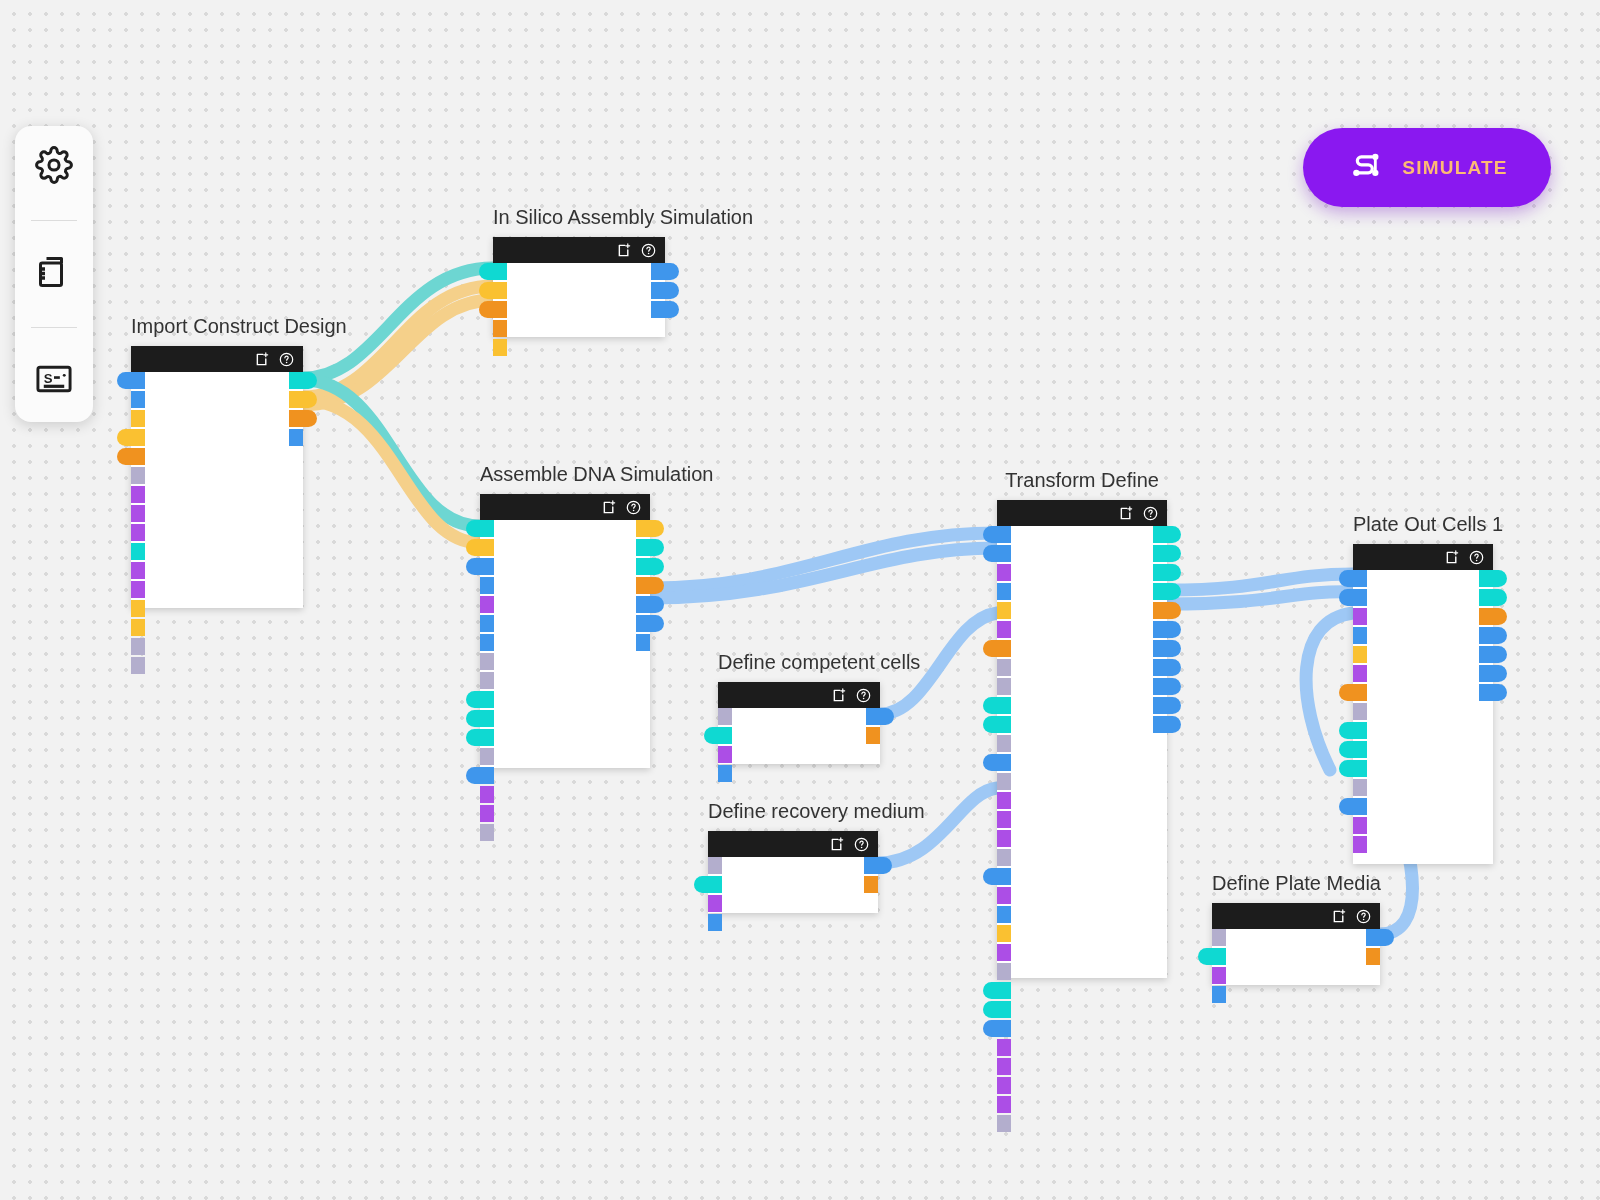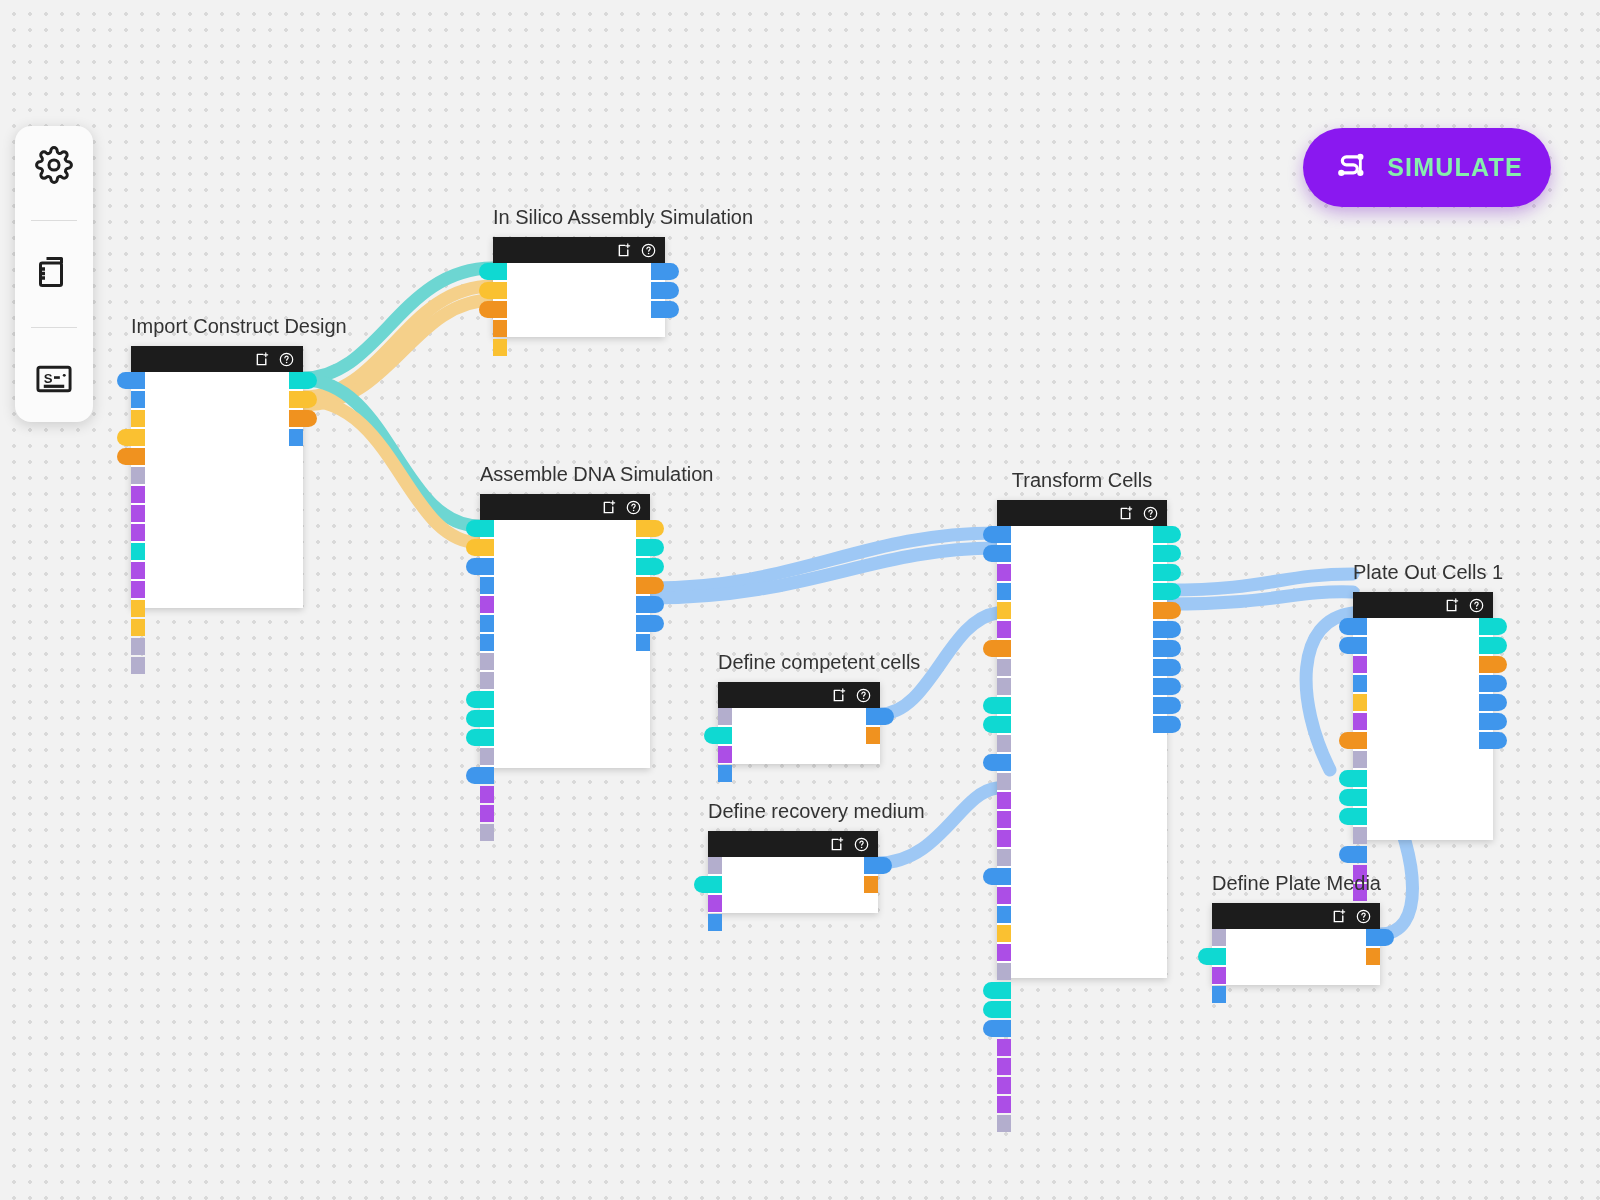--- a/index.html
+++ b/index.html
@@ -27,21 +27,21 @@
 
   
   .simulate{
     position:absolute;left:1303px;top:128px;width:248px;height:79px;
     border-radius:40px;background:#8a18f0;
     display:flex;align-items:center;justify-content:center;gap:16px;
     box-shadow:0 6px 16px rgba(110,10,190,.32);
     cursor:pointer;z-index:40;
   }
   .simulate .lbl{
-    color:#86efac;font-size:25px;font-weight:bold;letter-spacing:1.2px;
+    color:#fdba74;font-size:19px;font-weight:bold;letter-spacing:1.2px;
   }
 
   
   .node{position:absolute;z-index:20;}
   .node-title{
     position:absolute;bottom:100%;left:0;width:100%;
     text-align:center;color:#333;font-size:20px;
     white-space:nowrap;margin-bottom:8px;
   }
   .node-box{
@@ -298,21 +298,21 @@
         <div class="port conn" style="background: rgb(15, 217, 210);"></div>
         <div class="port" style="background: rgb(172, 78, 230);"></div>
         <div class="port" style="background: rgb(63, 150, 236);"></div>
       </div>
       <div class="ports out">
         <div class="port conn" style="background: rgb(63, 150, 236);"></div>
         <div class="port" style="background: rgb(240, 146, 31);"></div>
       </div>
     </div>
     <div class="node" style="left: 997px; top: 500px; width: 170px; height: 478px;">
-      <div class="node-title">Transform Cells</div>
+      <div class="node-title">Transform Define</div>
       <div class="node-box">
         <div class="node-header">
           <svg class="hdr-ico" viewBox="0 0 16 16">
             <path d="M3 2.5h5.5M2.5 2.5v11h9V7.5" fill="none" stroke="#ffffff" stroke-width="1.5" stroke-linecap="round"></path>
             <path d="M11.5 1v4M9.5 3h4" stroke="#ffffff" stroke-width="1.3" stroke-linecap="round"></path>
           </svg>
           <svg class="hdr-ico" viewBox="0 0 16 16">
             <circle cx="8" cy="8" r="6.6" fill="none" stroke="#ffffff" stroke-width="1.3"></circle>
             <path d="M6.3 6.2c0-1 .8-1.7 1.8-1.7s1.7.7 1.7 1.6c0 1.3-1.6 1.3-1.6 2.6" fill="none" stroke="#ffffff" stroke-width="1.3" stroke-linecap="round"></path>
             <circle cx="8.1" cy="11.2" r=".85" fill="#ffffff"></circle>
@@ -361,21 +361,21 @@
         <div class="port conn" style="background: rgb(15, 217, 210);"></div>
         <div class="port conn" style="background: rgb(240, 146, 31);"></div>
         <div class="port conn" style="background: rgb(63, 150, 236);"></div>
         <div class="port conn" style="background: rgb(63, 150, 236);"></div>
         <div class="port conn" style="background: rgb(63, 150, 236);"></div>
         <div class="port conn" style="background: rgb(63, 150, 236);"></div>
         <div class="port conn" style="background: rgb(63, 150, 236);"></div>
         <div class="port conn" style="background: rgb(63, 150, 236);"></div>
       </div>
     </div>
-    <div class="node" style="left: 1353px; top: 544px; width: 140px; height: 248px; margin-top: 48px;">
+    <div class="node" style="left: 1353px; top: 544px; width: 140px; height: 320px;">
       <div class="node-title">Plate Out Cells 1</div>
       <div class="node-box">
         <div class="node-header">
           <svg class="hdr-ico" viewBox="0 0 16 16">
             <path d="M3 2.5h5.5M2.5 2.5v11h9V7.5" fill="none" stroke="#ffffff" stroke-width="1.5" stroke-linecap="round"></path>
             <path d="M11.5 1v4M9.5 3h4" stroke="#ffffff" stroke-width="1.3" stroke-linecap="round"></path>
           </svg>
           <svg class="hdr-ico" viewBox="0 0 16 16">
             <circle cx="8" cy="8" r="6.6" fill="none" stroke="#ffffff" stroke-width="1.3"></circle>
             <path d="M6.3 6.2c0-1 .8-1.7 1.8-1.7s1.7.7 1.7 1.6c0 1.3-1.6 1.3-1.6 2.6" fill="none" stroke="#ffffff" stroke-width="1.3" stroke-linecap="round"></path>

